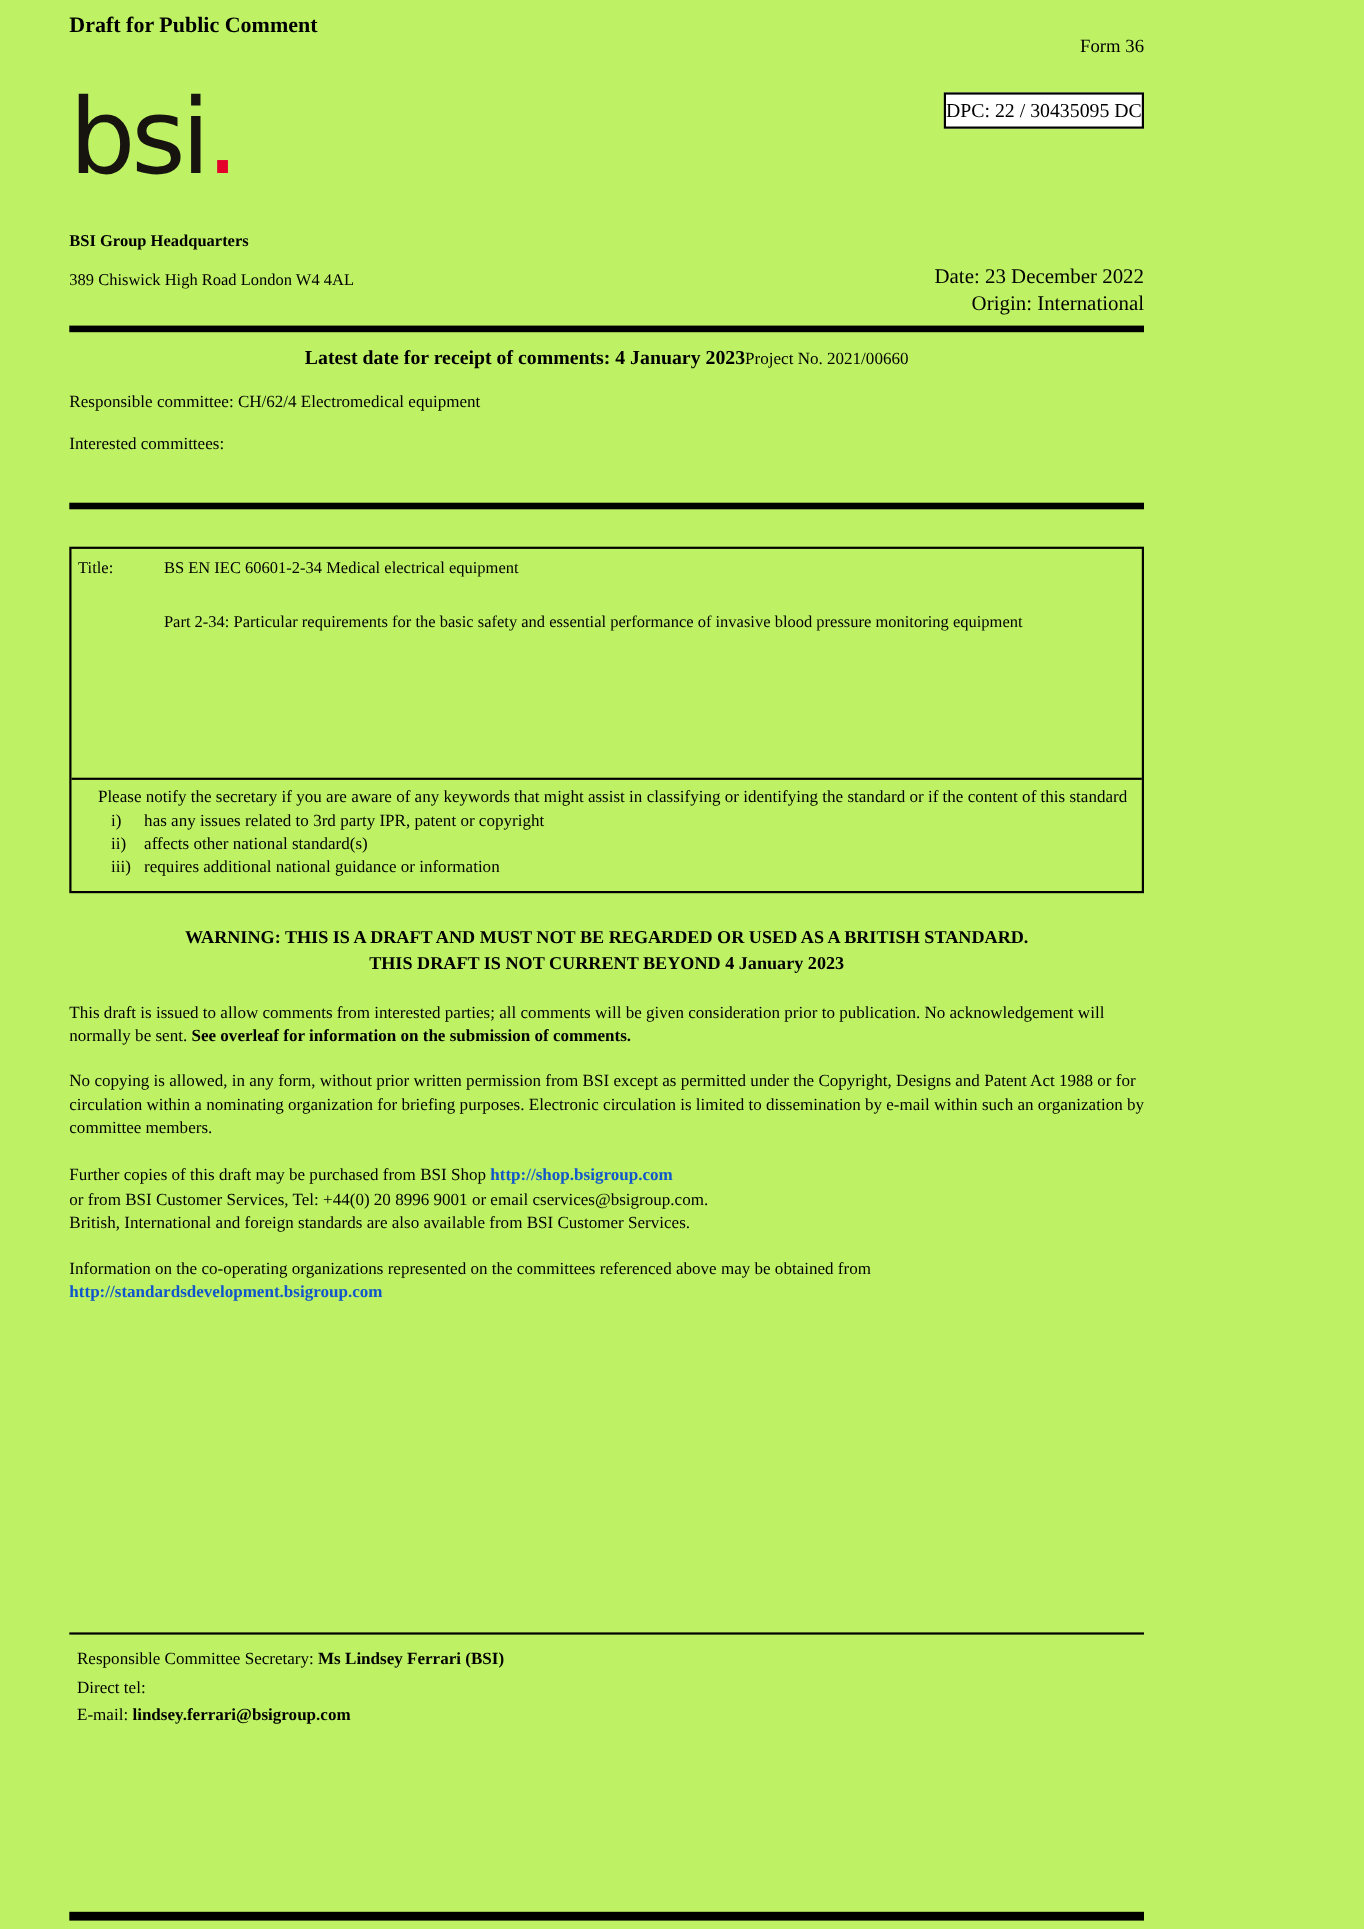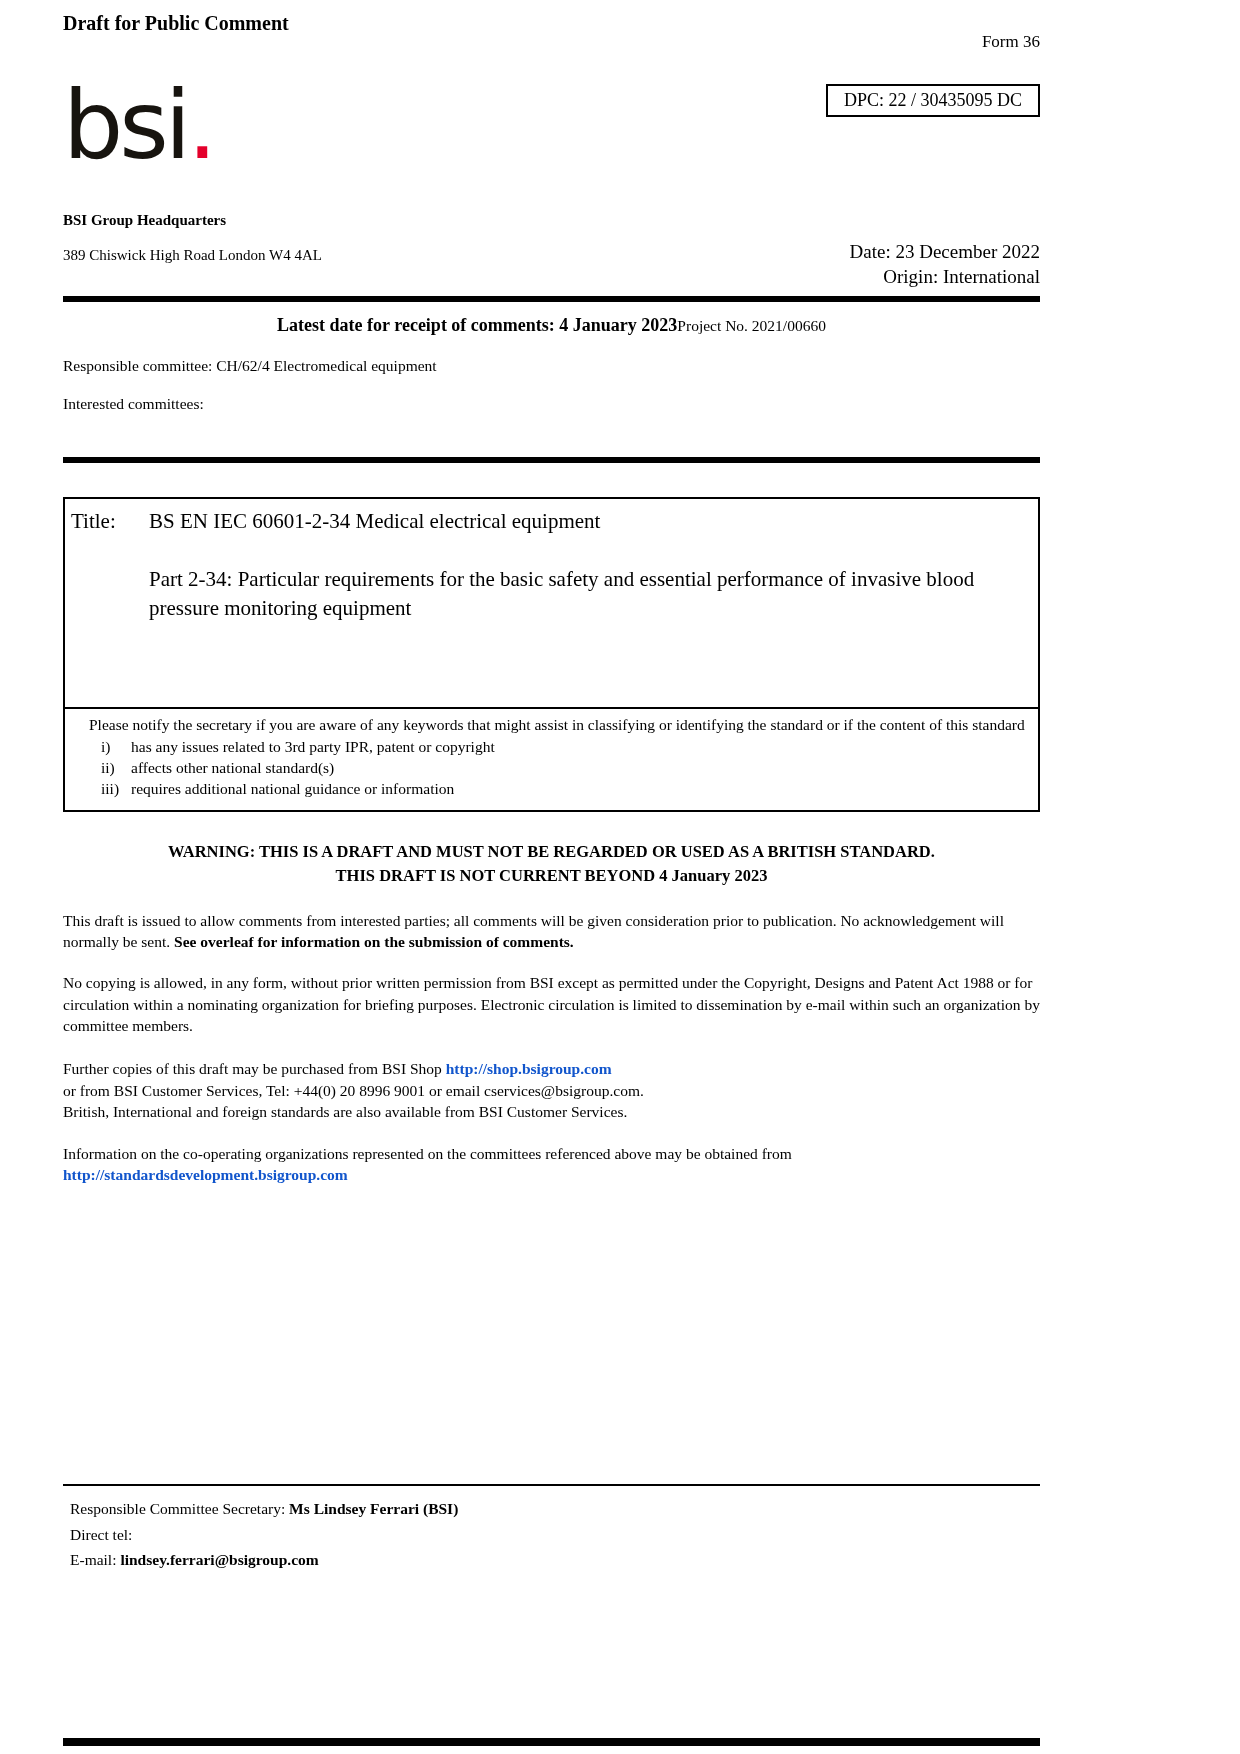--- a/index.html
+++ b/index.html
@@ -4,39 +4,39 @@
 <style>
   :root{
     --logo_dot:#e4002b;
     --link:#1155CC;
     --bar:#000000;
   }
   html,body{margin:0;padding:0;background:#888;}
   .page{
     position:relative;
     width:1240px;height:1754px;
-    background:#ffffff;
+    background:#bef264;
     font-family:"Liberation Serif", serif;
     color:#000;
     margin:0 auto;
     overflow:hidden;
   }
   .content{
     position:absolute;
     left:63px;top:12px;
     width:977px;
   }
   
   .header-row{display:flex;justify-content:space-between;align-items:flex-start;}
   .draft-title{font-weight:bold;font-size:20px;}
   .form-label{font-size:17px;margin-top:20px;}
   .dpc-box{
     position:absolute;top:72px;right:0;
     border:2px solid #000;
-    padding:4px 16px;
+    padding:4px 0;
     font-size:18px;
     background:#fff;
   }
   
   .logo{
     margin-top:28px;
     font-family:"DejaVu Sans", sans-serif;
     font-weight:400;
     font-size:95px;
     line-height:0.95;
@@ -57,21 +57,21 @@
   .bar1{margin-top:32px;}
   .bar2{margin-top:44px;}
   
   .comments-row{display:flex;justify-content:center;align-items:baseline;margin-top:13px;}
   .latest-date{font-weight:bold;font-size:18px;}
   .project-no{font-size:15.5px;}
   .resp-committee{margin-top:21px;font-size:15.5px;}
   .interested{margin-top:20px;font-size:15.5px;}
   
   .title-box{margin-top:34px;border:2px solid #000;}
-  .title-section{display:flex;padding:8px 28px 0 6px;min-height:208px;box-sizing:border-box;font-size:21px;line-height:1.4;}
+  .title-section{display:flex;padding:8px 28px 0 6px;min-height:208px;box-sizing:border-box;font-size:15px;line-height:1.4;}
   .title-label{width:78px;flex:none;}
   .title-content{flex:1;}
   .title-line2{margin-top:28px;max-width:905px;}
   .keywords-section{border-top:2px solid #000;padding:5px 10px 10px 24px;font-size:15.5px;line-height:1.38;}
   .kw-item{padding-left:12px;display:flex;}
   .kw-marker{width:30px;flex:none;}
   
   .warning{margin-top:28px;text-align:center;font-weight:bold;font-size:16.5px;line-height:1.45;}
   
   .para{font-size:15.5px;line-height:1.38;}

